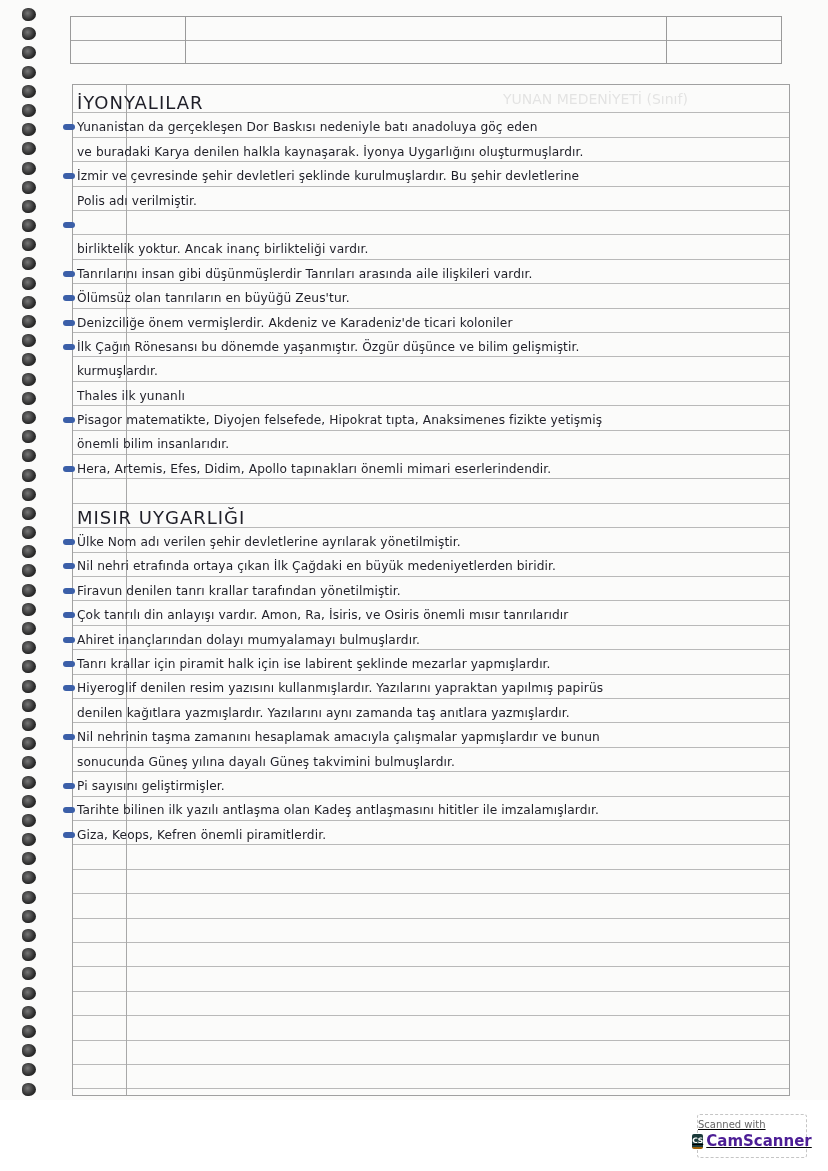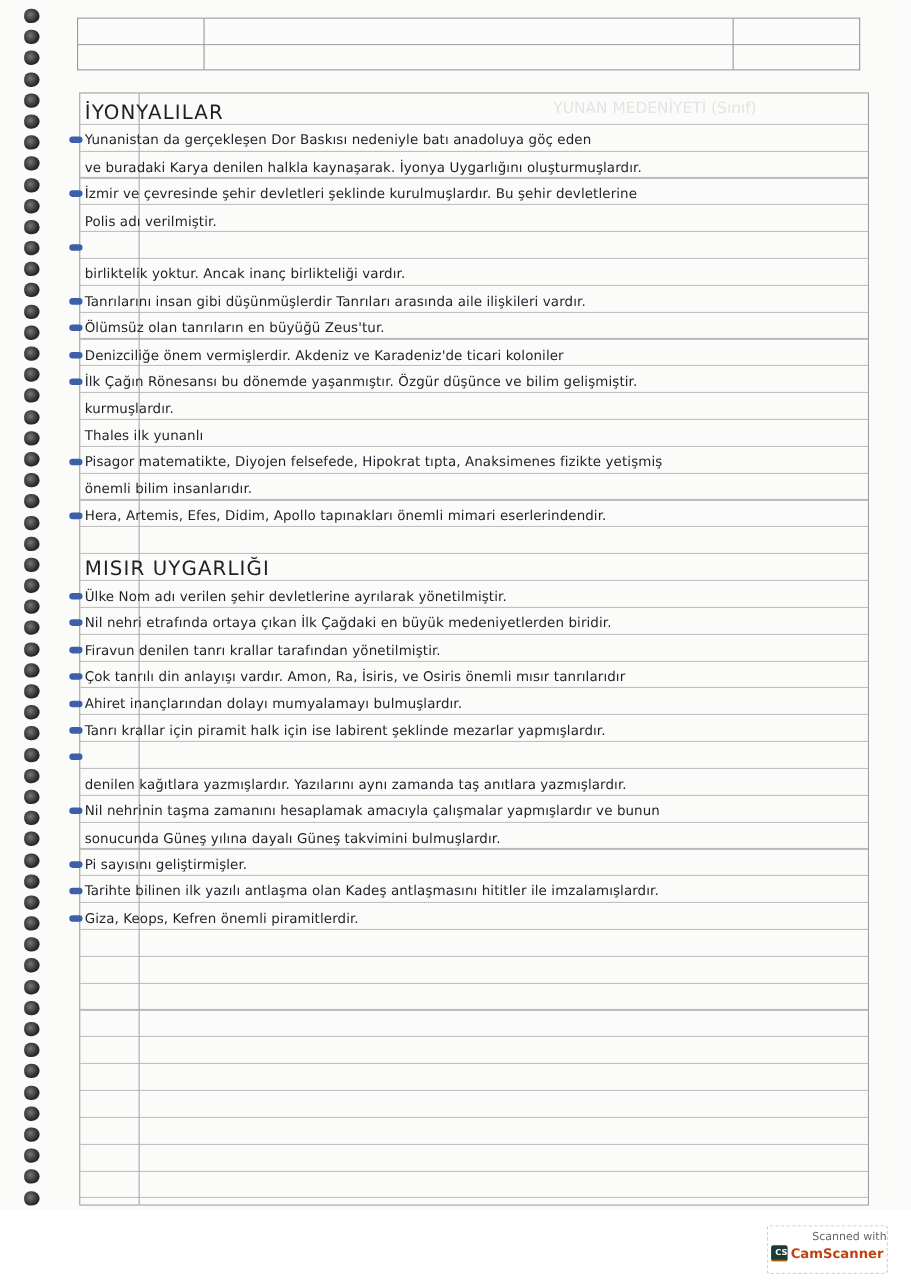--- a/index.html
+++ b/index.html
@@ -43,29 +43,29 @@
     background: #3b5fa8; border-radius: 3px;
   }
   .line.heading { font-size: 18px; letter-spacing: 1px; text-transform: none; text-decoration: underline; }
   .line .txt { display: inline-block; }
   .ghost {
     position: absolute; color: rgba(120,120,120,0.18); font-size: 14px; white-space: nowrap;
   }
   .badge {
     position: absolute; left: 697px; top: 1114px; width: 110px; height: 44px;
     border: 1px dashed #c5c5c5; border-radius: 3px; box-sizing: border-box;
-    text-align: right; background: #fff;
+    text-align: left; background: #fff; text-decoration: underline;
   }
   .badge .top { font-size: 10px; color: #666; margin-top: 4px; }
   .badge .bottom { display: flex; align-items: center; justify-content: center; margin-top: 2px; }
   .badge .logo {
     width: 15px; height: 13px; background: #1b3a3a; color: #fff; font-size: 7.5px; font-weight: bold;
     border-radius: 2px; border-bottom: 2px solid #a16207; line-height: 13px; margin-right: 3px;
   }
-  .badge .name { font-size: 12px; color: #c2410c; font-weight: bold; }
+  .badge .name { font-size: 15px; color: #4c1d95; font-weight: bold; }
 </style>
 </head>
 <body>
 
 <div class="page">
   <div class="holes" id="holes">
       <div class="hole"></div>
       <div class="hole"></div>
       <div class="hole"></div>
       <div class="hole"></div>
@@ -152,21 +152,21 @@
         <div class="line"><span class="txt">önemli bilim insanlarıdır.</span></div>
         <div class="line"><span class="bullet"></span><span class="txt">Hera, Artemis, Efes, Didim, Apollo tapınakları önemli mimari eserlerindendir.</span></div>
         <div class="line"><span class="txt"></span></div>
         <div class="line heading"><span class="txt">MISIR UYGARLIĞI</span></div>
         <div class="line"><span class="bullet"></span><span class="txt">Ülke Nom adı verilen şehir devletlerine ayrılarak yönetilmiştir.</span></div>
         <div class="line"><span class="bullet"></span><span class="txt">Nil nehri etrafında ortaya çıkan İlk Çağdaki en büyük medeniyetlerden biridir.</span></div>
         <div class="line"><span class="bullet"></span><span class="txt">Firavun denilen tanrı krallar tarafından yönetilmiştir.</span></div>
         <div class="line"><span class="bullet"></span><span class="txt">Çok tanrılı din anlayışı vardır. Amon, Ra, İsiris, ve Osiris önemli mısır tanrılarıdır</span></div>
         <div class="line"><span class="bullet"></span><span class="txt">Ahiret inançlarından dolayı mumyalamayı bulmuşlardır.</span></div>
         <div class="line"><span class="bullet"></span><span class="txt">Tanrı krallar için piramit halk için ise labirent şeklinde mezarlar yapmışlardır.</span></div>
-        <div class="line"><span class="bullet"></span></div>
+        <div class="line"><span class="bullet"></span><span class="txt">Hiyeroglif denilen resim yazısını kullanmışlardır. Yazılarını yapraktan yapılmış papirüs</span></div>
         <div class="line"><span class="txt">denilen kağıtlara yazmışlardır. Yazılarını aynı zamanda taş anıtlara yazmışlardır.</span></div>
         <div class="line"><span class="bullet"></span><span class="txt">Nil nehrinin taşma zamanını hesaplamak amacıyla çalışmalar yapmışlardır ve bunun</span></div>
         <div class="line"><span class="txt">sonucunda Güneş yılına dayalı Güneş takvimini bulmuşlardır.</span></div>
         <div class="line"><span class="bullet"></span><span class="txt">Pi sayısını geliştirmişler.</span></div>
         <div class="line"><span class="bullet"></span><span class="txt">Tarihte bilinen ilk yazılı antlaşma olan Kadeş antlaşmasını hititler ile imzalamışlardır.</span></div>
         <div class="line"><span class="bullet"></span><span class="txt">Giza, Keops, Kefren önemli piramitlerdir.</span></div>
         <div class="line"><span class="txt"></span></div>
         <div class="line"><span class="txt"></span></div>
         <div class="line"><span class="txt"></span></div>
         <div class="line"><span class="txt"></span></div>

